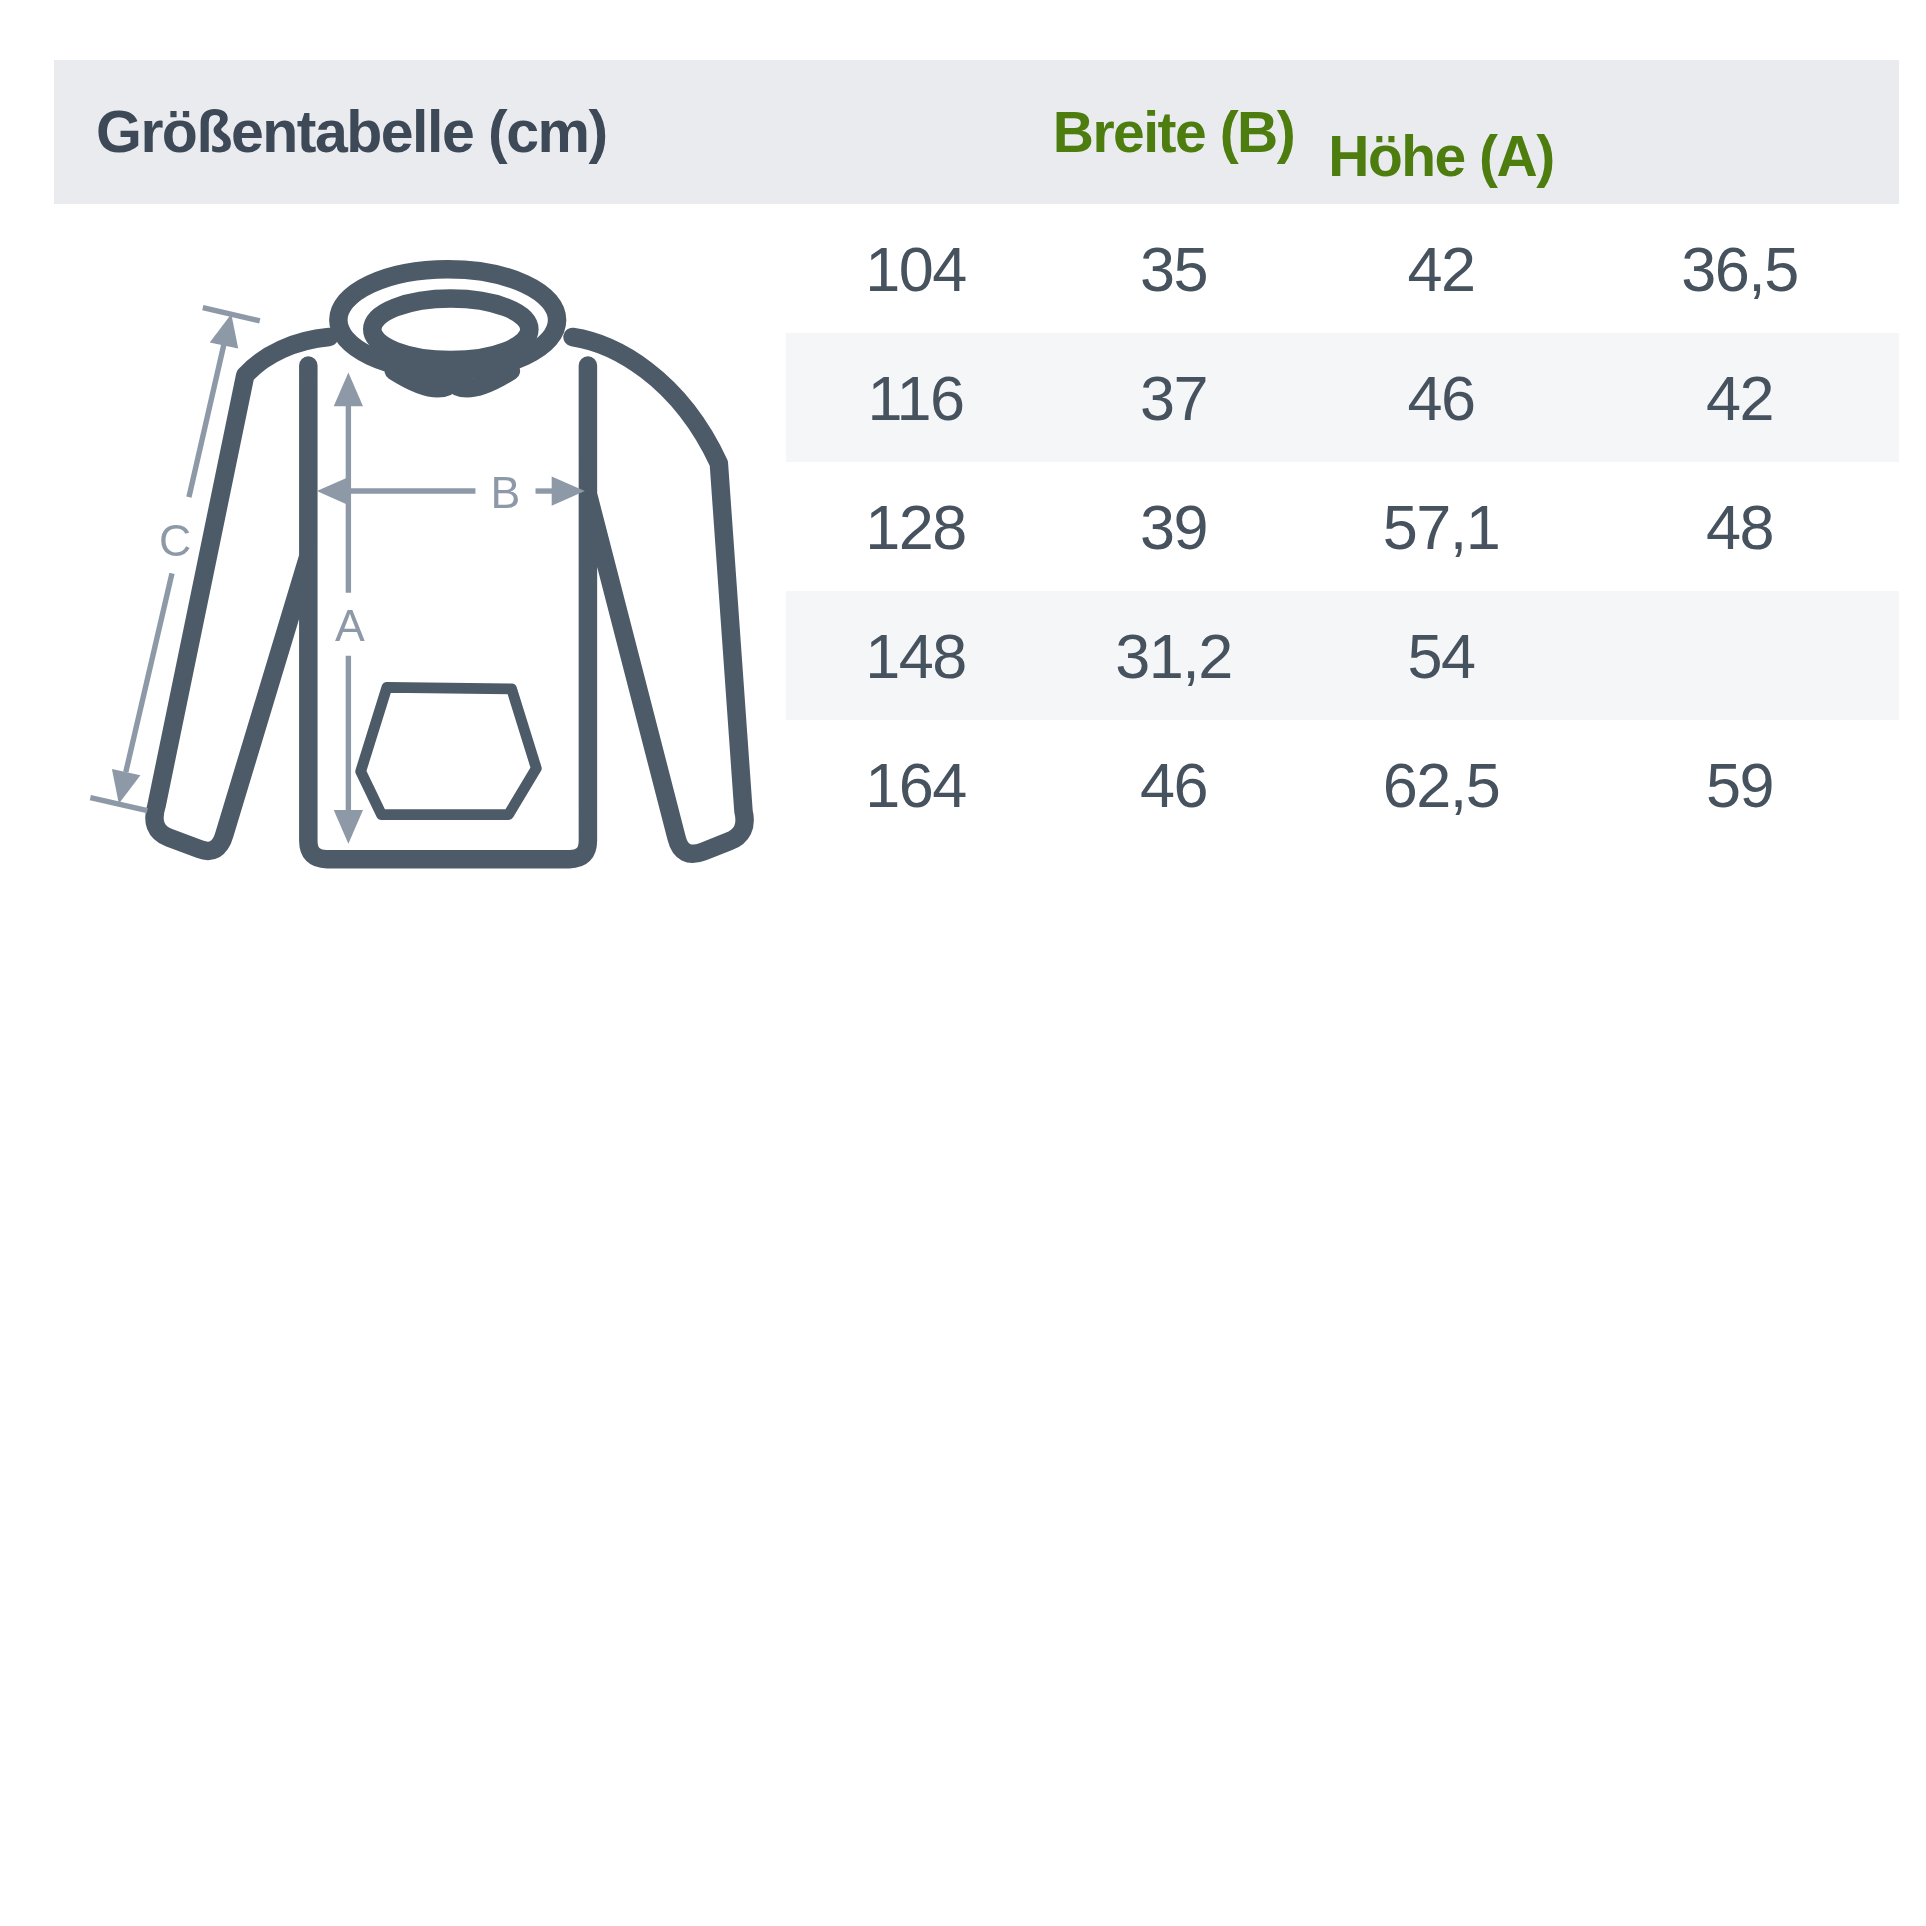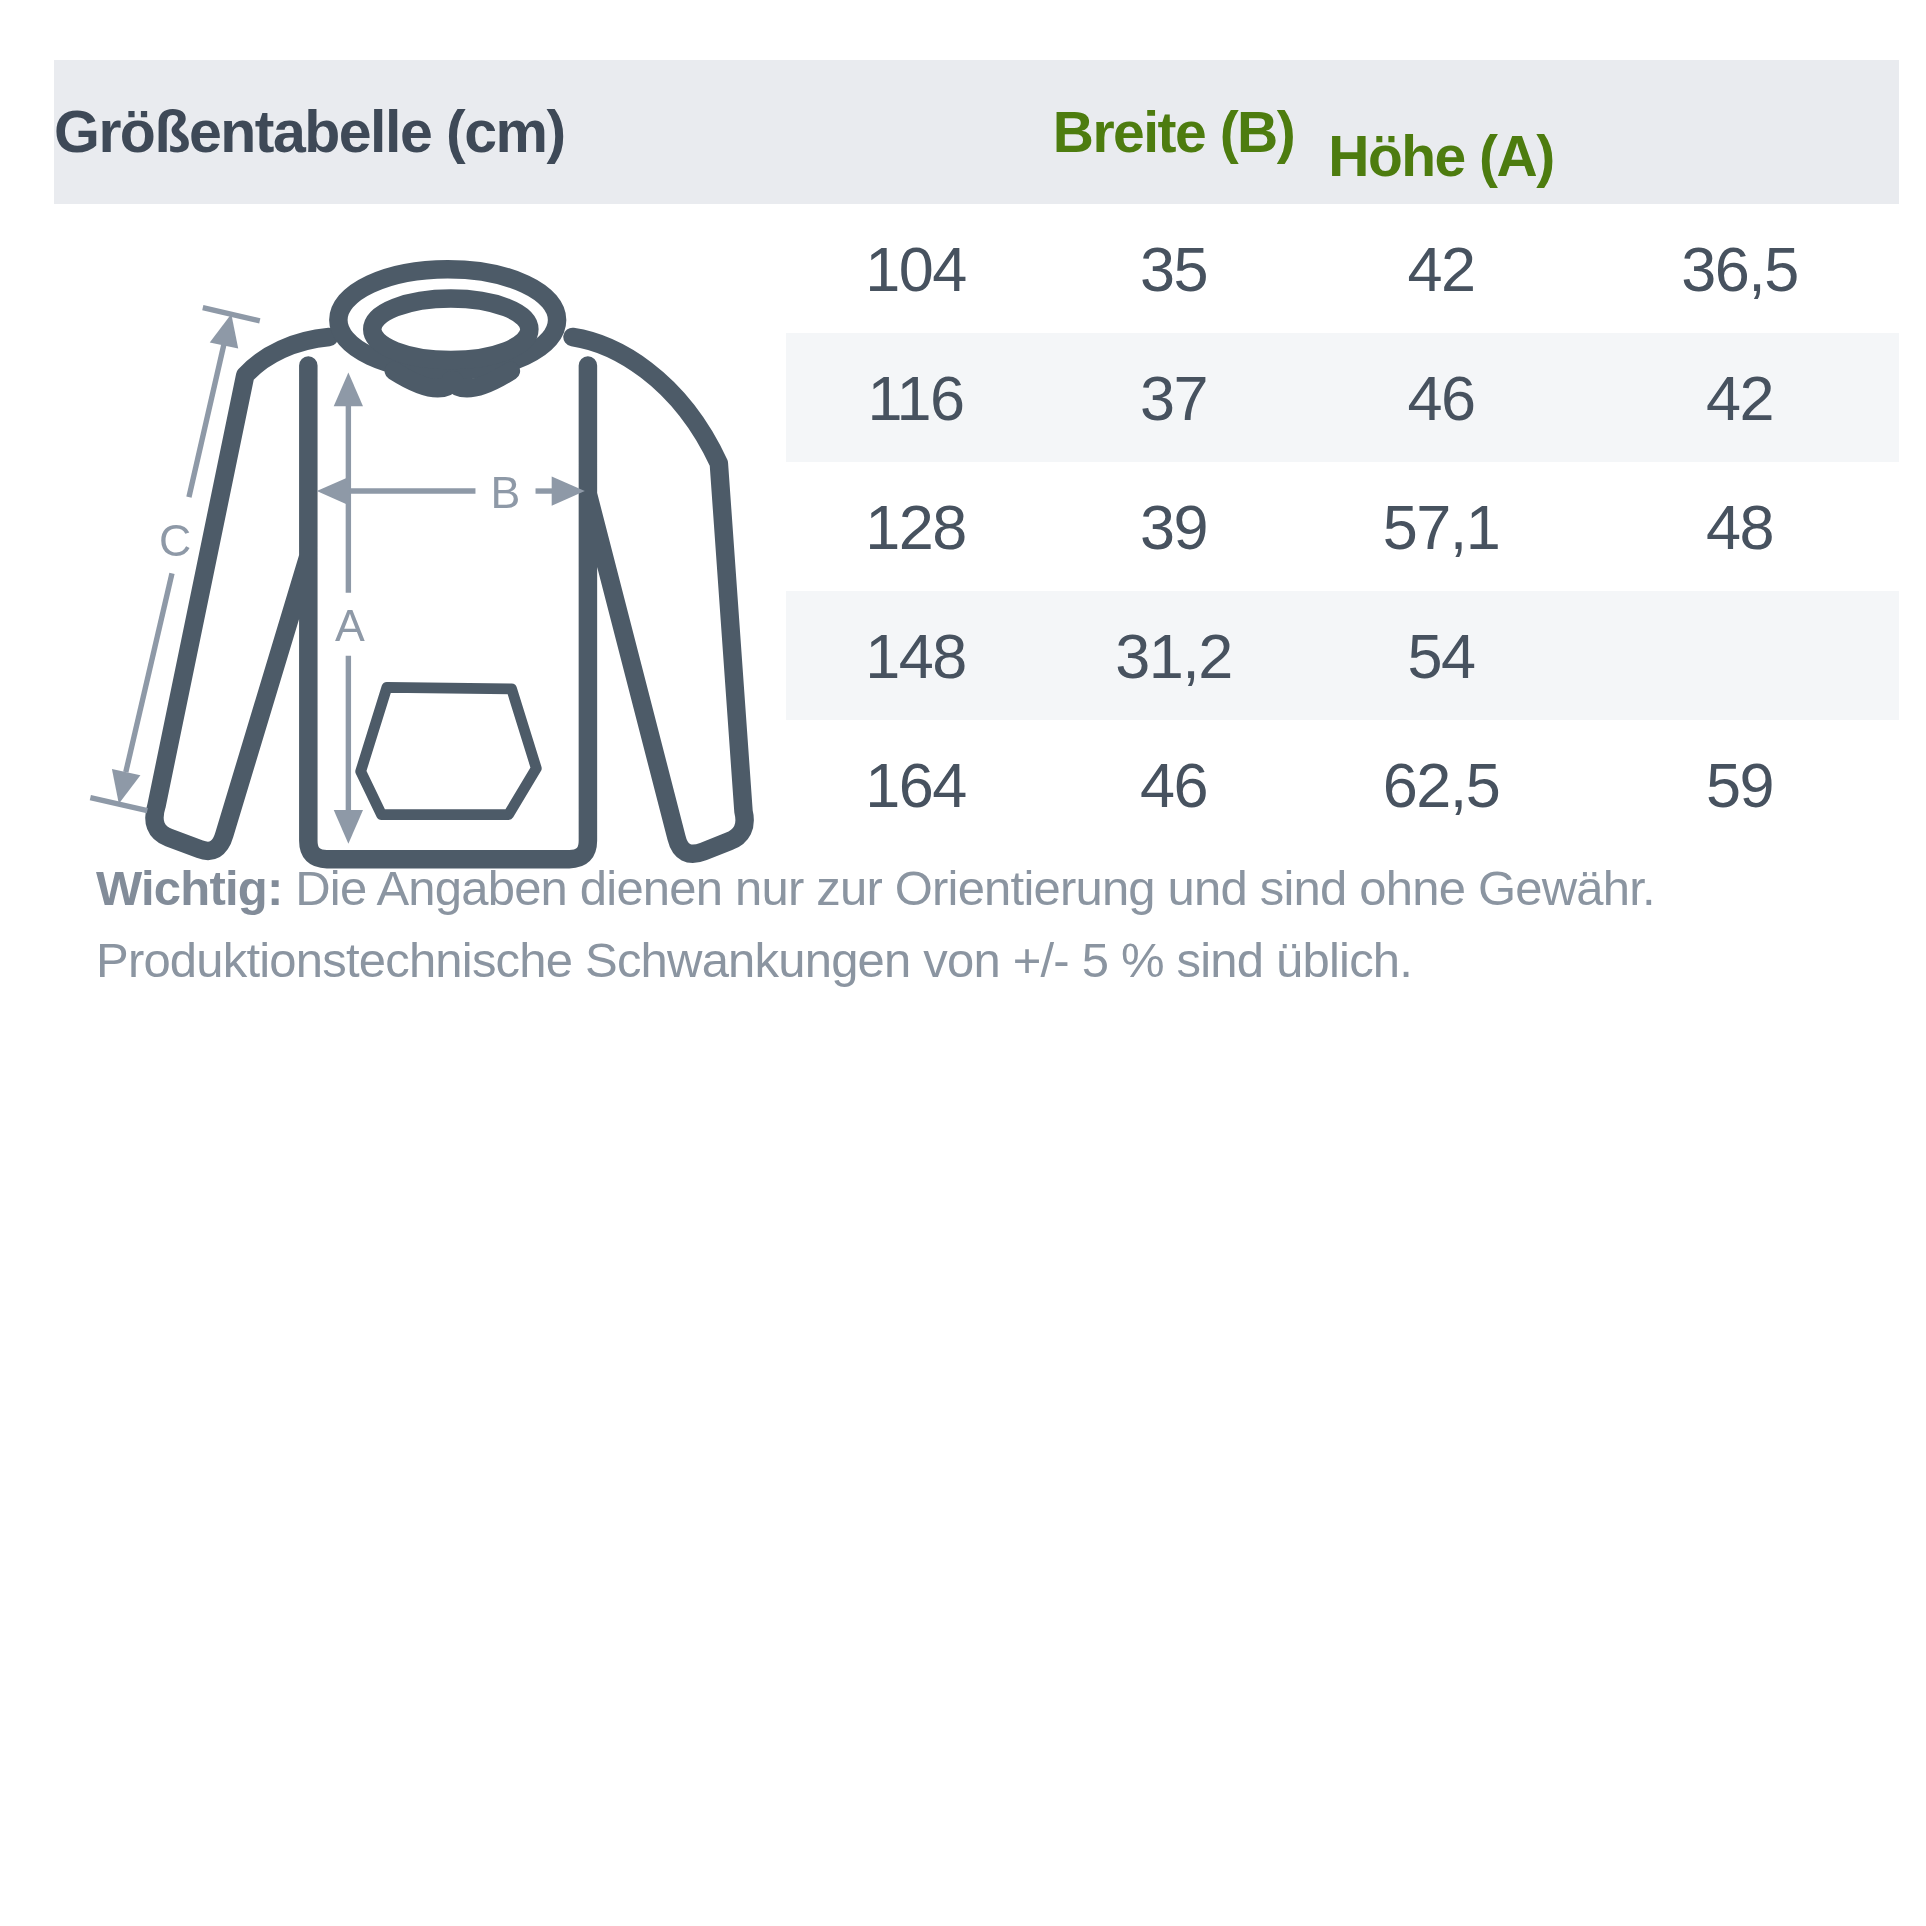--- a/index.html
+++ b/index.html
@@ -7,21 +7,21 @@
     position:relative; width:1926px; height:1926px; background:#ffffff;
     font-family:"Liberation Sans", sans-serif; overflow:hidden;
   }
   .header-bar {
     position:absolute; left:54px; top:60px; width:1845px; height:144px;
     background:#e9ebef;
     display:grid; grid-template-columns:732px 259px 257px 278px 319px;
     align-items:center;
   }
   .page-title {
-    grid-column:1; 
+    grid-column:1; padding-left:42px;
     font-size:59px; font-weight:bold; color:#3e4957; letter-spacing:-1.5px;
     white-space:nowrap;
   }
   .col-header {
     font-size:57px; font-weight:bold; color:#4d7c0f; letter-spacing:-1.5px;
     text-align:center; white-space:nowrap;
   }
   .col-header.c2 { grid-column:3; }
   .col-header.c3 { grid-column:4;margin-top:48px; }
   .col-header.c4 { grid-column:5; }
@@ -124,19 +124,15 @@
         <line x1="188" y1="110" x2="262" y2="127" stroke-width="7"></line>
         <line x1="42" y1="746" x2="116" y2="763" stroke-width="7"></line>
       </g>
 
       <text x="379" y="522" font-size="58" fill="#8e99a7" text-anchor="middle" dominant-baseline="central">A</text>
       <text x="581" y="350" font-size="58" fill="#8e99a7" text-anchor="middle" dominant-baseline="central">B</text>
       <text x="152" y="412" font-size="58" fill="#8e99a7" text-anchor="middle" dominant-baseline="central">C</text>
     </svg>
   </div>
 
-  <div class="note">
-    <div><b>Wichtig:</b> <span>Die Angaben dienen nur zur Orientierung und sind ohne Gewähr.</span></div>
-    <div><span>Produktionstechnische Schwankungen von +/- 5 % sind üblich.</span></div>
-  </div>
 
 </div>
 
 
 </body></html>

